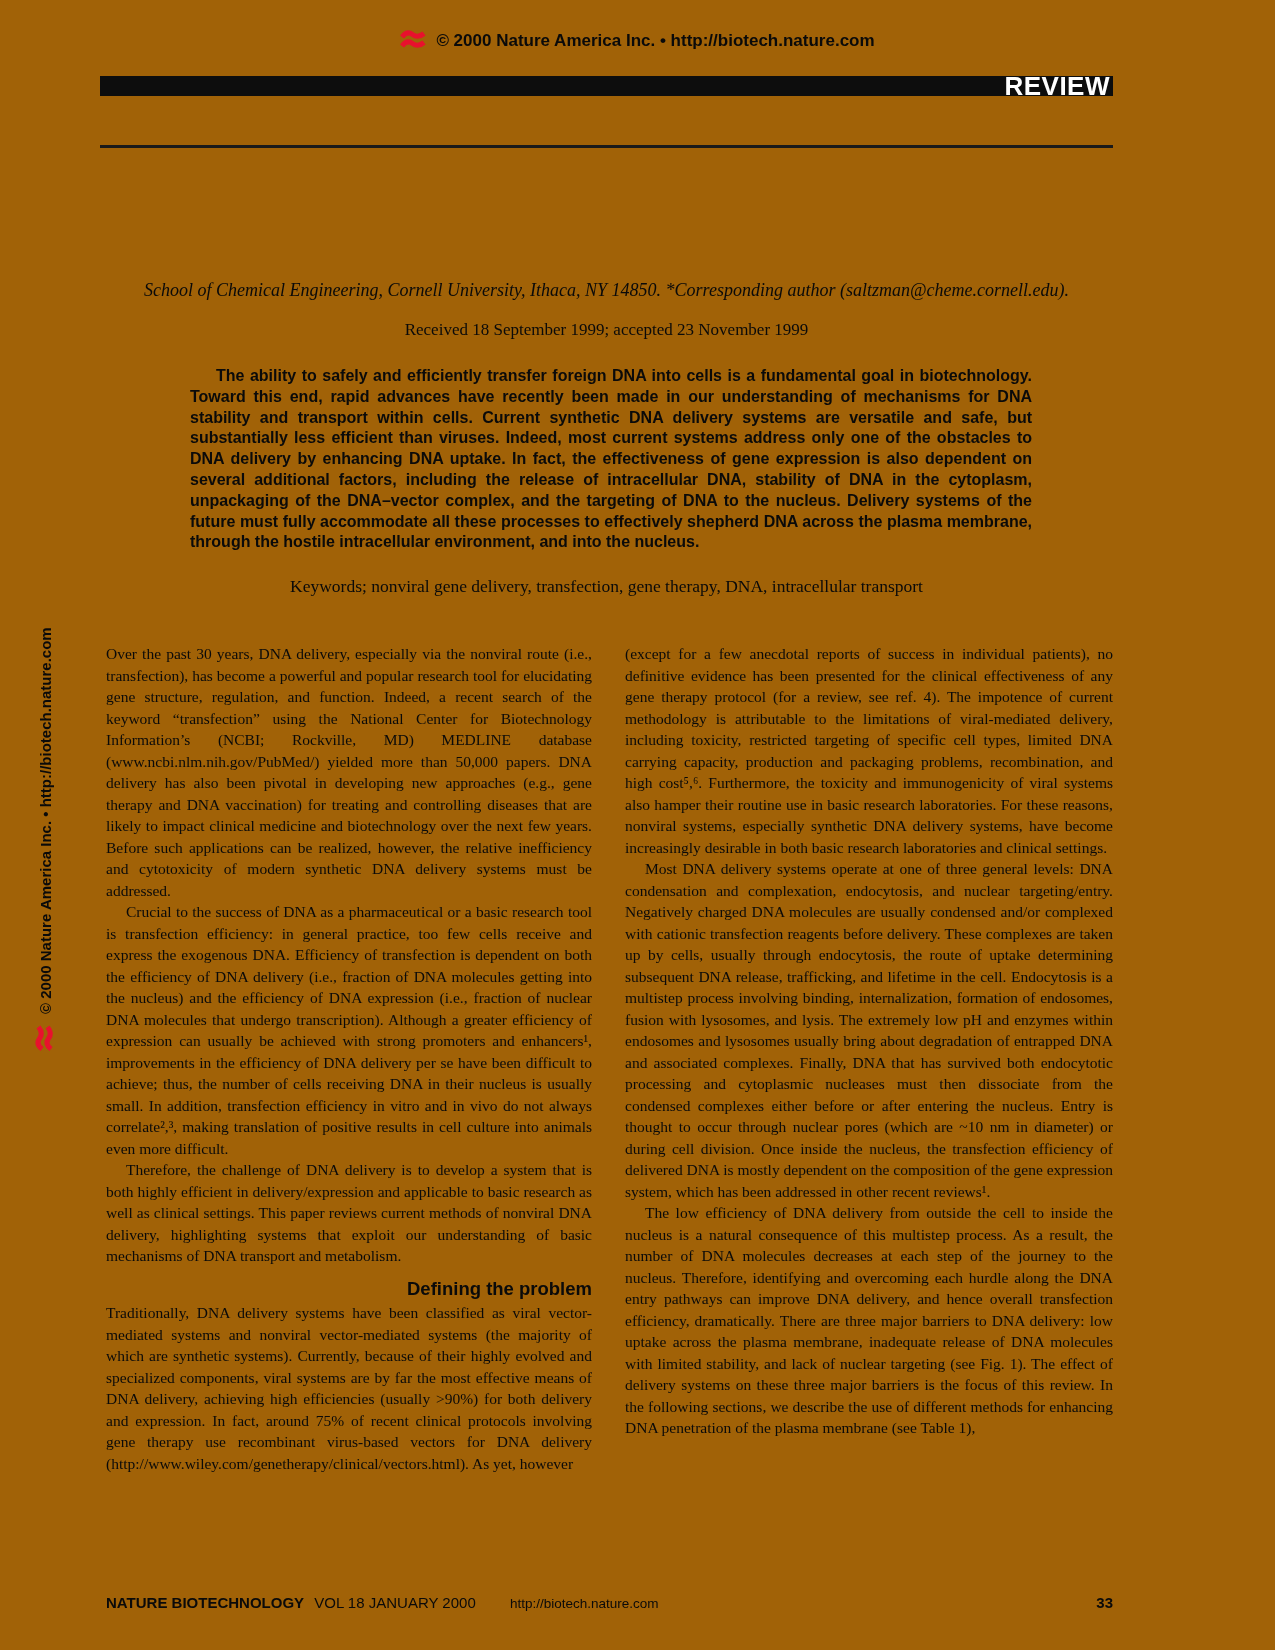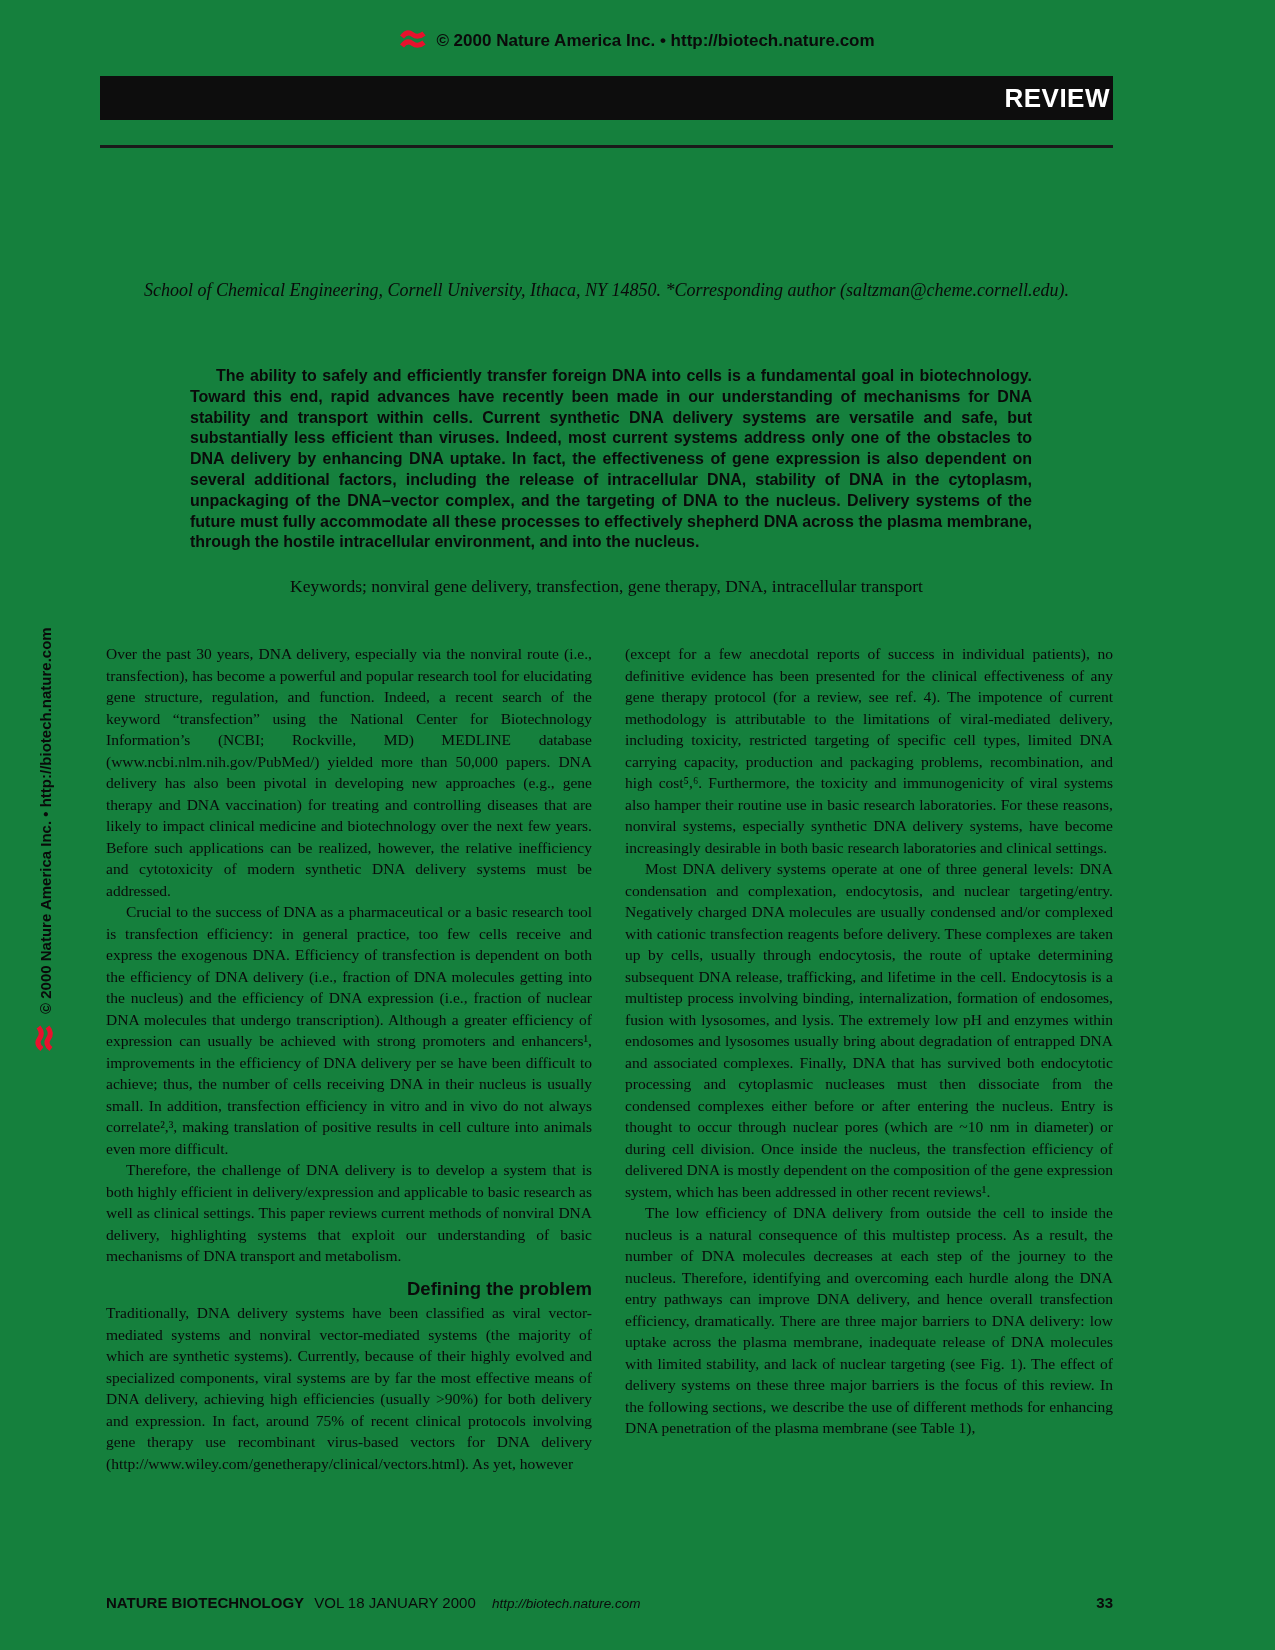--- a/index.html
+++ b/index.html
@@ -1,36 +1,36 @@
 <!DOCTYPE html>
 <html><head>
 <meta charset="utf-8">
 <style>
   html,body{margin:0;padding:0;background:#888;}
   .page{
     position:relative;
     width:1275px;height:1650px;
-    background:#15803d;
+    background:#a16207;
     margin:0 auto;
     overflow:hidden;
     color:#0a0a0a;
     font-family:"Liberation Serif", serif;
   }
   
   .masthead{
     position:absolute;top:30px;left:0;width:100%;
     display:flex;justify-content:center;align-items:center;gap:9px;
   }
   .masthead .copy{
     font-family:"Liberation Sans", sans-serif;
     font-weight:bold;font-size:17px;color:#0a0a0a;
   }
   .logo{display:inline-block;line-height:0;}
   .banner{
-    position:absolute;left:100px;top:76px;width:1013px;height:44px;
+    position:absolute;left:100px;top:76px;width:1013px;height:20px;
     background:#0d0d0d;
     display:flex;align-items:center;justify-content:flex-end;
     box-sizing:border-box;padding-right:3px;
   }
   .banner .review{
     font-family:"Liberation Sans", sans-serif;
     font-weight:bold;font-size:26px;color:#ffffff;letter-spacing:.5px;
   }
   .toprule{
     position:absolute;left:100px;top:145px;width:1013px;height:3px;background:#1a1a1a;
@@ -88,21 +88,21 @@
     font-family:"Liberation Sans", sans-serif;font-weight:bold;font-size:15px;
     white-space:nowrap;
   }
   
   .footer{
     position:absolute;left:106px;top:1594px;width:1007px;
     font-family:"Liberation Sans", sans-serif;font-size:15px;
   }
   .footer .journal{font-weight:bold;margin-top:16px;}
   .footer .issue{margin-left:6px;}
-  .footer .url{margin-left:12px;font-style:italic;font-size:13.5px;}
+  .footer .url{margin-left:30px;font-size:13.5px;}
   .footer .pagenum{
     position:absolute;right:0;top:0;font-weight:bold;font-size:15px;
   }
 </style>
 </head>
 <body>
 
 <div class="page">
 
   <div class="masthead">
@@ -115,20 +115,21 @@
     <span class="copy">© 2000 Nature America Inc. • http://biotech.nature.com</span>
   </div>
 
   <div class="banner">
     <span class="review">REVIEW</span>
   </div>
 
   <div class="toprule"></div>
 
   <div class="affiliation">School of Chemical Engineering, Cornell University, Ithaca, NY 14850. *Corresponding author (saltzman@cheme.cornell.edu).</div>
+  <div class="received">Received 18 September 1999; accepted 23 November 1999</div>
 
   <div class="abstract">The ability to safely and efficiently transfer foreign DNA into cells is a fundamental goal in biotechnology. Toward this end, rapid advances have recently been made in our understanding of mechanisms for DNA stability and transport within cells. Current synthetic DNA delivery systems are versatile and safe, but substantially less efficient than viruses. Indeed, most current systems address only one of the obstacles to DNA delivery by enhancing DNA uptake. In fact, the effectiveness of gene expression is also dependent on several additional factors, including the release of intracellular DNA, stability of DNA in the cytoplasm, unpackaging of the DNA–vector complex, and the targeting of DNA to the nucleus. Delivery systems of the future must fully accommodate all these processes to effectively shepherd DNA across the plasma membrane, through the hostile intracellular environment, and into the nucleus.</div>
 
   <div class="keywords">Keywords; nonviral gene delivery, transfection, gene therapy, DNA, intracellular transport</div>
 
   <div class="col left">
     <p>Over the past 30 years, DNA delivery, especially via the nonviral route (i.e., transfection), has become a powerful and popular research tool for elucidating gene structure, regulation, and function. Indeed, a recent search of the keyword “transfection” using the National Center for Biotechnology Information’s (NCBI; Rockville, MD) MEDLINE database (www.ncbi.nlm.nih.gov/PubMed/) yielded more than 50,000 papers. DNA delivery has also been pivotal in developing new approaches (e.g., gene therapy and DNA vaccination) for treating and controlling diseases that are likely to impact clinical medicine and biotechnology over the next few years. Before such applications can be realized, however, the relative inefficiency and cytotoxicity of modern synthetic DNA delivery systems must be addressed.</p>
     <p class="indent">Crucial to the success of DNA as a pharmaceutical or a basic research tool is transfection efficiency: in general practice, too few cells receive and express the exogenous DNA. Efficiency of transfection is dependent on both the efficiency of DNA delivery (i.e., fraction of DNA molecules getting into the nucleus) and the efficiency of DNA expression (i.e., fraction of nuclear DNA molecules that undergo transcription). Although a greater efficiency of expression can usually be achieved with strong promoters and enhancers¹, improvements in the efficiency of DNA delivery per se have been difficult to achieve; thus, the number of cells receiving DNA in their nucleus is usually small. In addition, transfection efficiency in vitro and in vivo do not always correlate²,³, making translation of positive results in cell culture into animals even more difficult.</p>
     <p class="indent">Therefore, the challenge of DNA delivery is to develop a system that is both highly efficient in delivery/expression and applicable to basic research as well as clinical settings. This paper reviews current methods of nonviral DNA delivery, highlighting systems that exploit our understanding of basic mechanisms of DNA transport and metabolism.</p>
     <div class="section-heading">Defining the problem</div>

